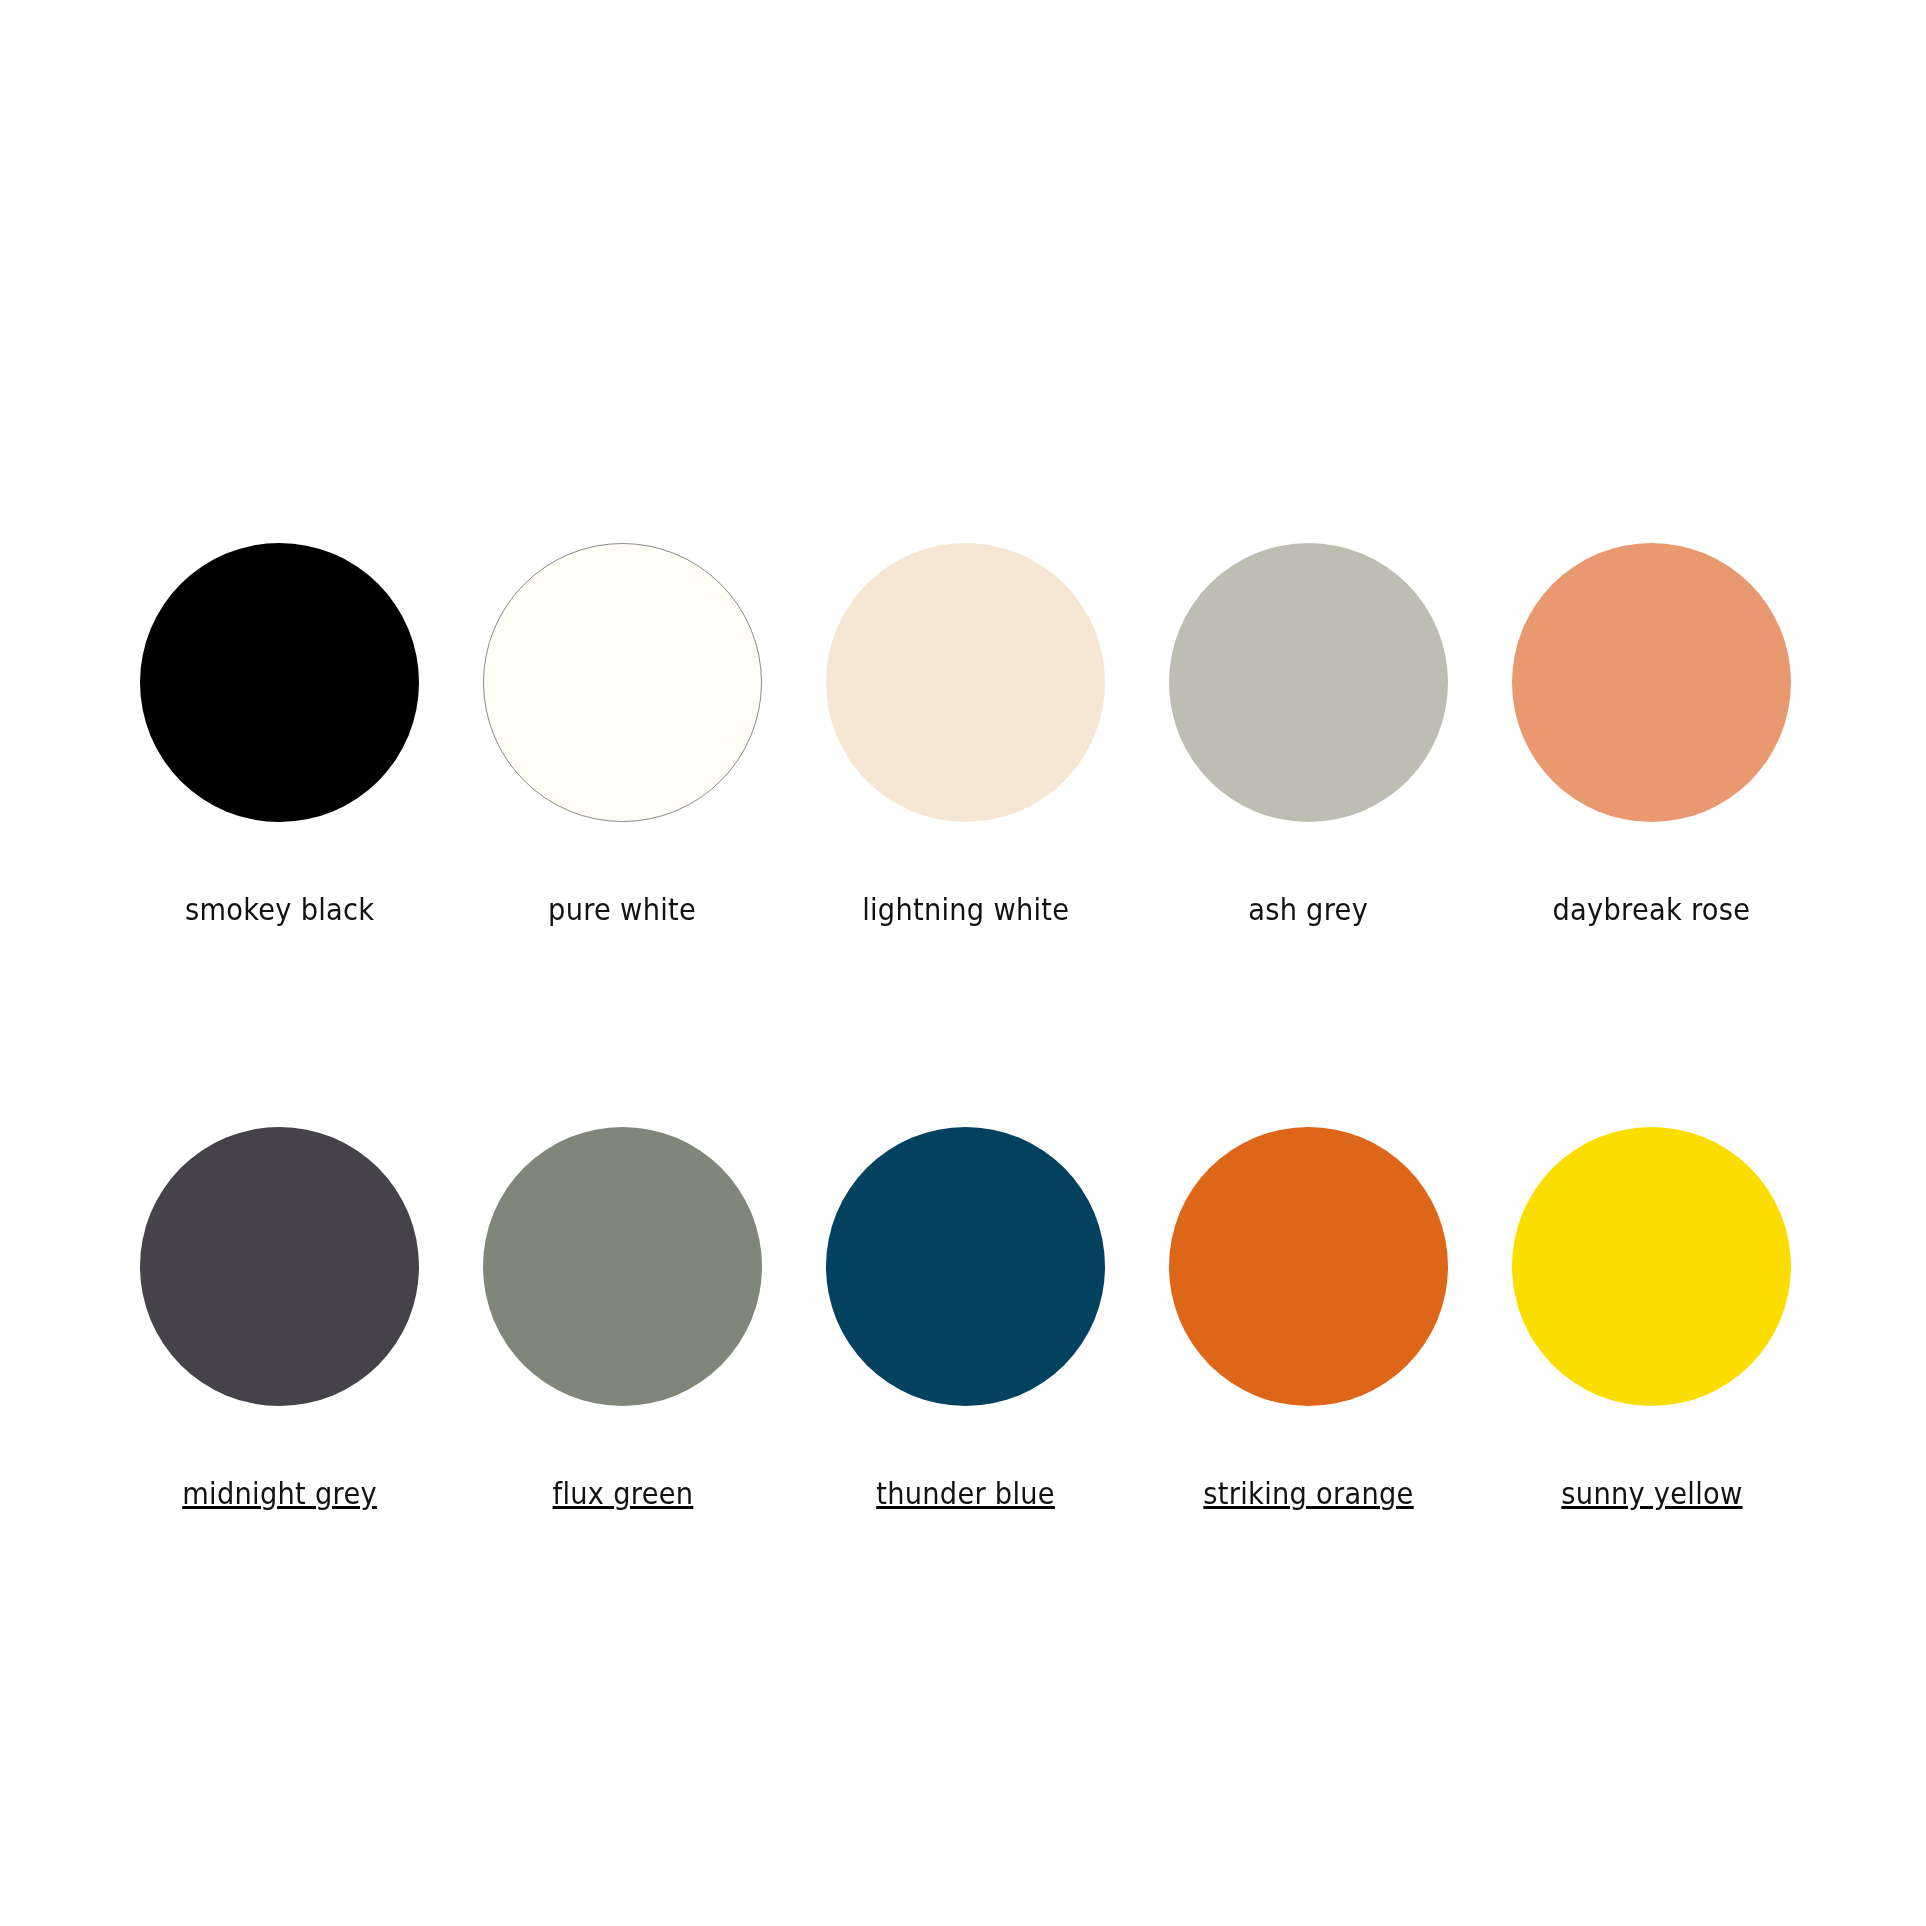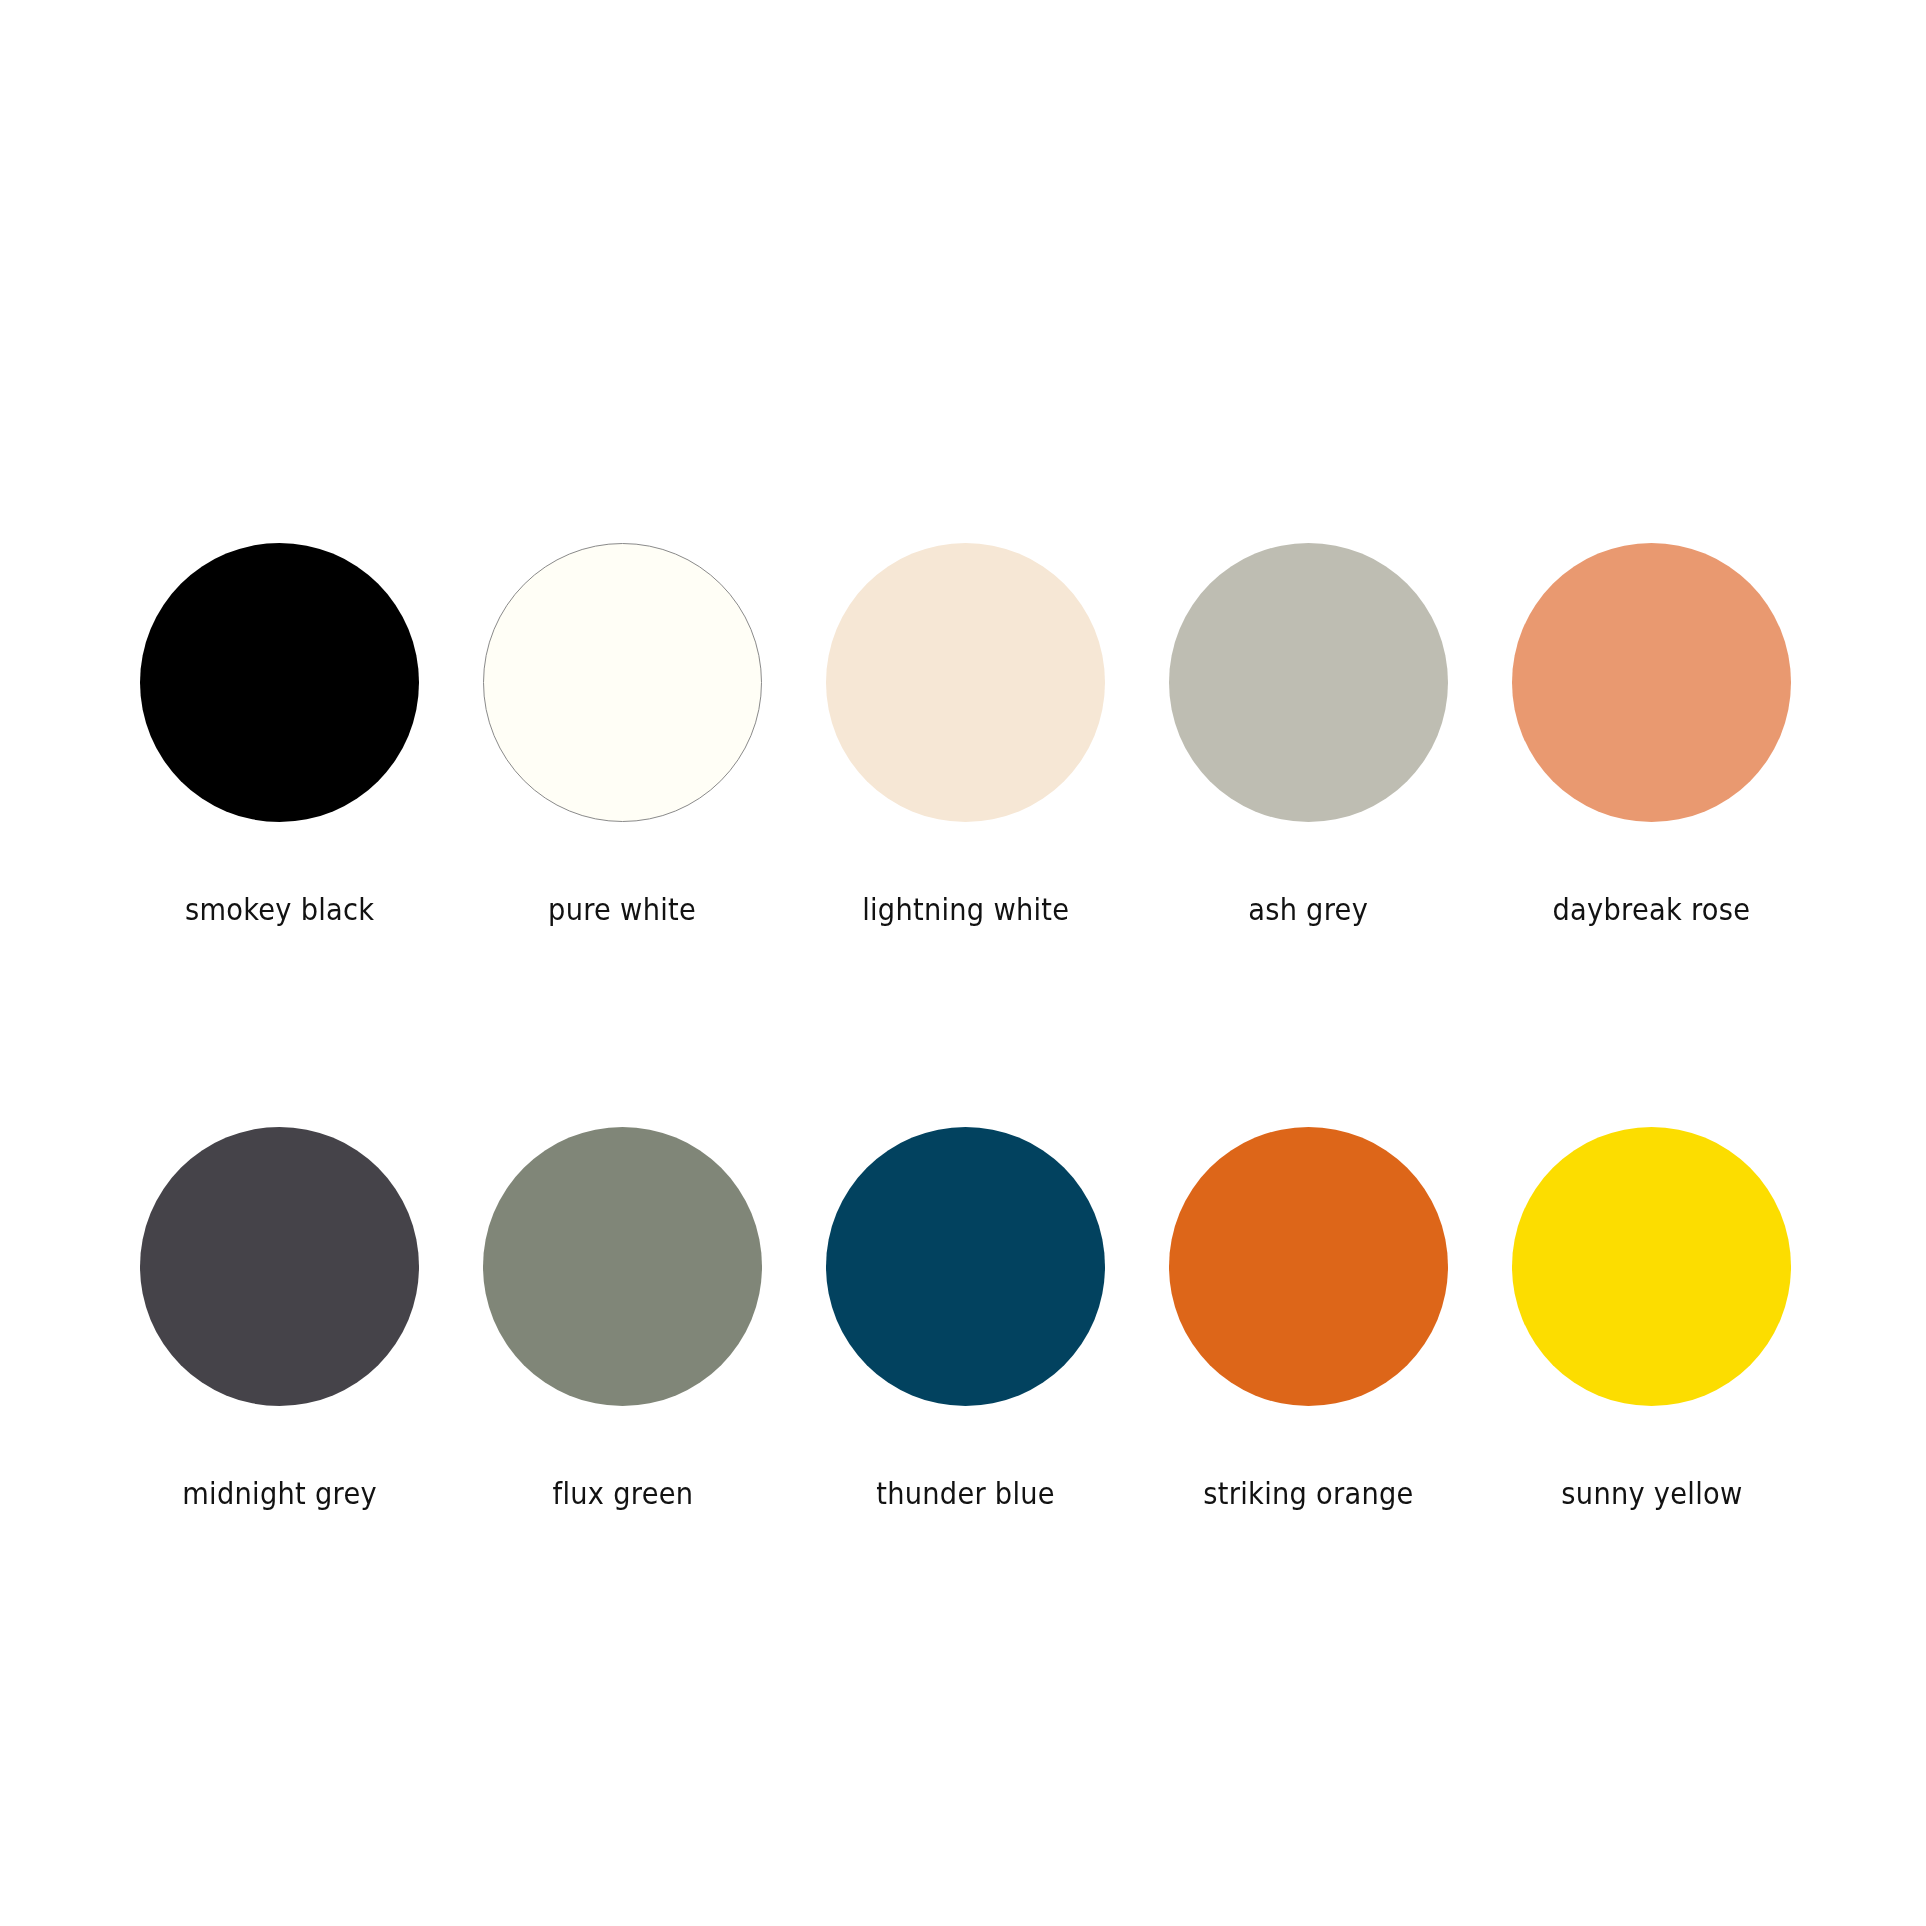--- a/index.html
+++ b/index.html
@@ -39,20 +39,21 @@
 
   .swatch-cell {
     width: 279px;
     display: flex;
     flex-direction: column;
     align-items: center;
   }
 
   .swatch-row-2 .swatch-cell {
     margin-top: 202px;
+    text-decoration: underline;
   }
 
   .swatch-disc {
     width: 279px;
     height: 279px;
     border-radius: 50%;
     box-sizing: border-box;
     flex: 0 0 auto;
   }
 

